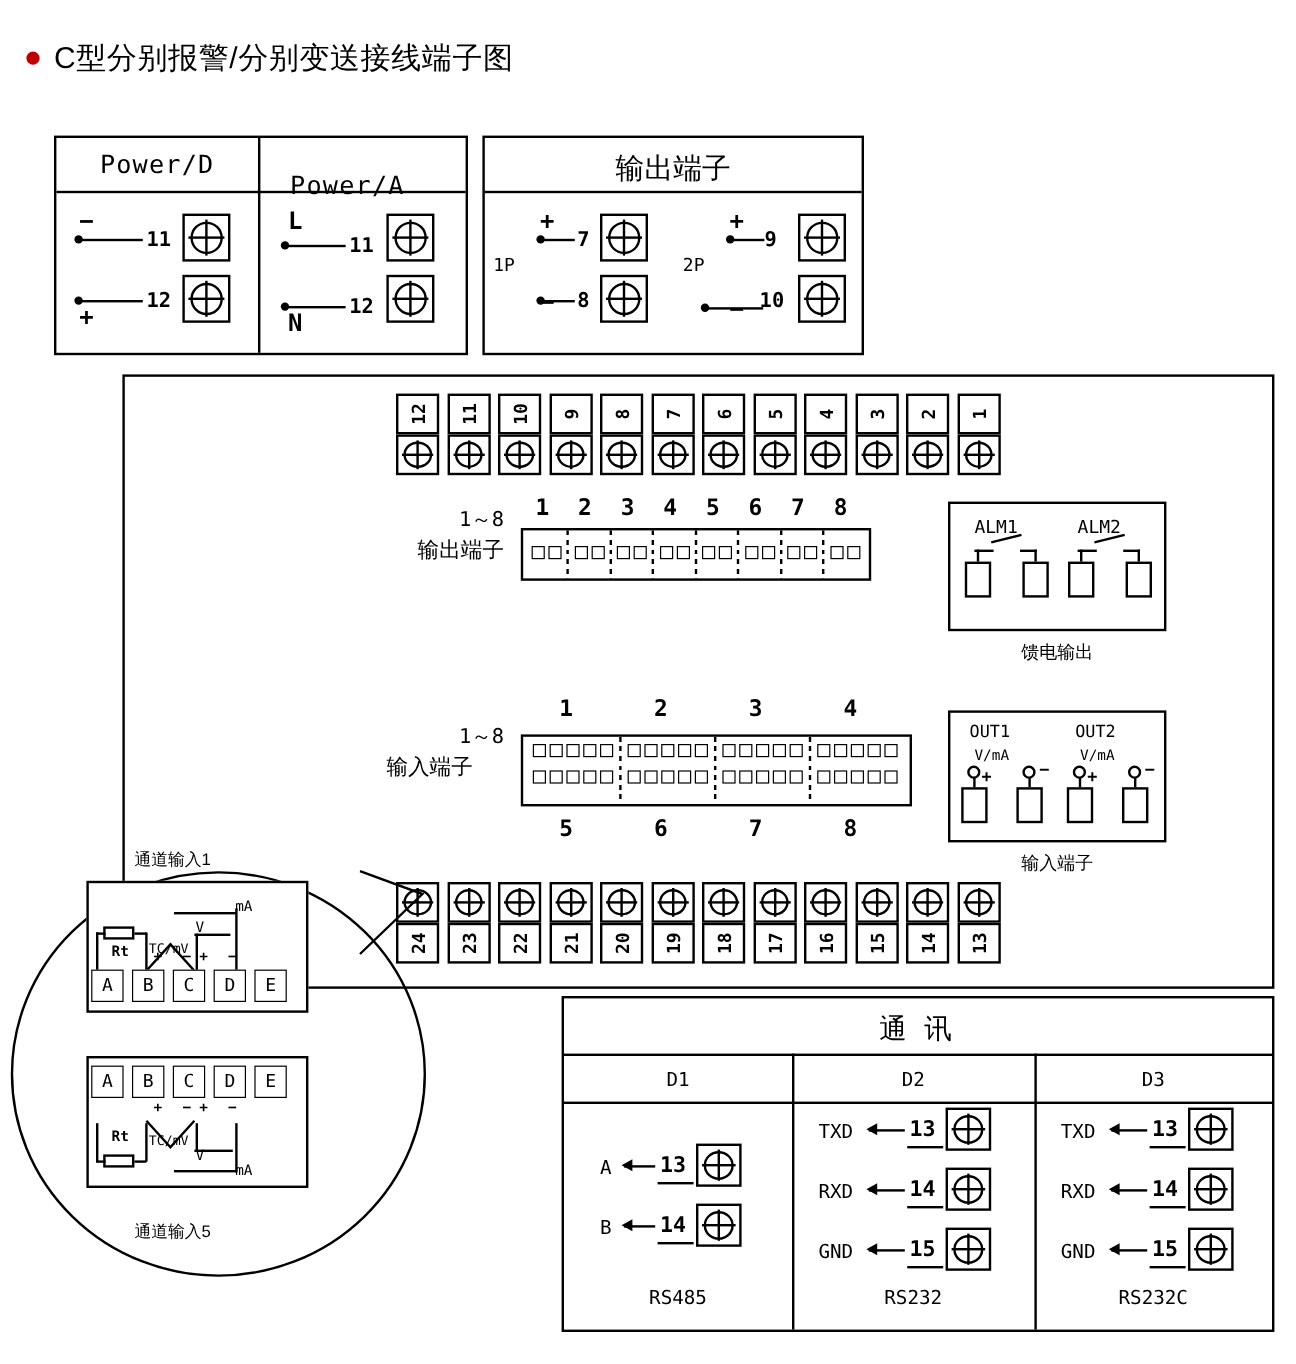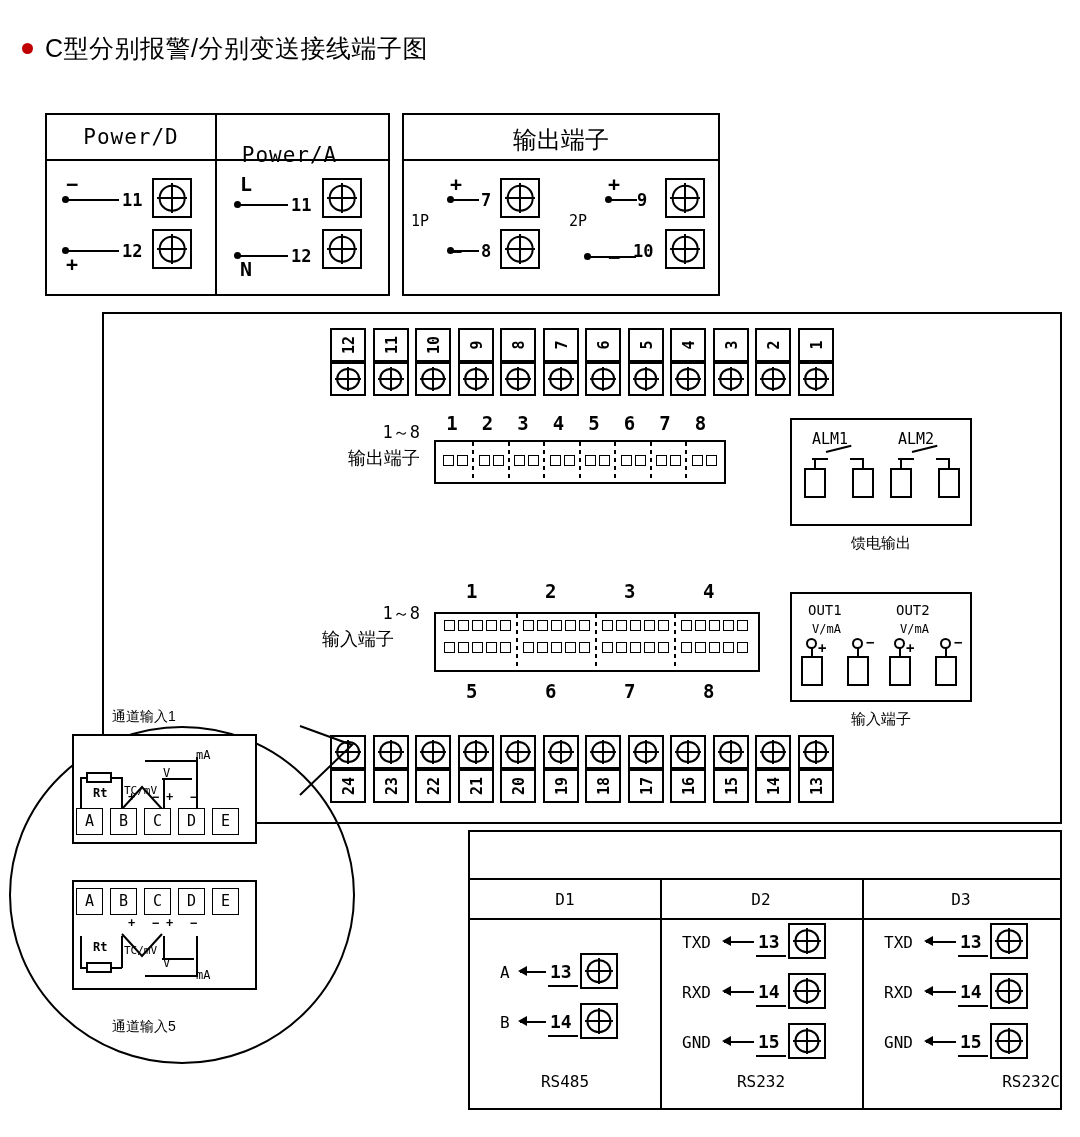--- a/index.html
+++ b/index.html
@@ -465,26 +465,27 @@
 <div class="vline" style="left:163px;top:936px;height:24px;"></div>
 <div class="hline" style="left:145px;top:975px;width:52px;"></div>
 <div class="vline" style="left:196px;top:936px;height:41px;"></div>
 <div class="abs cnlbl" style="left:112px;top:1018px;font-size:14px;">通道输入5</div>
 
 <div class="box" style="left:468px;top:830px;width:594px;height:280px;">
   <div class="hline" style="left:0;top:46px;width:590px;"></div>
   <div class="hline" style="left:0;top:86px;width:590px;"></div>
   <div class="vline" style="left:190px;top:46px;height:230px;"></div>
   <div class="vline" style="left:392px;top:46px;height:230px;"></div>
+  <div class="cn abs" style="left:0;top:10px;width:590px;font-size:23px;letter-spacing:4px;">通 讯</div>
   <div class="abs lbl" style="left:0;top:58px;width:190px;text-align:center;font-size:16px;">D1</div>
   <div class="abs lbl" style="left:190px;top:58px;width:202px;text-align:center;font-size:16px;">D2</div>
   <div class="abs lbl" style="left:392px;top:58px;width:198px;text-align:center;font-size:16px;">D3</div>
   <div class="abs lbl" style="left:0;top:240px;width:190px;text-align:center;font-size:16px;">RS485</div>
   <div class="abs lbl" style="left:190px;top:240px;width:202px;text-align:center;font-size:16px;">RS232</div>
-  <div class="abs lbl" style="left:392px;top:240px;width:198px;text-align:right;font-size:16px;">RS232C</div>
+  <div class="abs lbl" style="left:392px;top:240px;width:198px;text-align:center;font-size:16px;">RS232C</div>
 </div>
 <div id="comm-rows">
     <div class="abs lbl" style="left: 500px; top: 963px; font-size: 16px;">A</div>
     <div class="hline" style="left: 520px; top: 971px; width: 26px;"></div>
     <div class="abs" style="left: 518px; top: 966px; width: 0px; height: 0px; border-top: 5px solid transparent; border-bottom: 5px solid transparent; border-right: 9px solid rgb(0, 0, 0);"></div>
     <div class="abs numbold" style="left: 550px; top: 961px; font-size: 18px;">13</div>
     <div class="hline" style="left: 548px; top: 985px; width: 30px;"></div>
     <div class="screw" style="position: absolute; left: 580px; top: 953px; width: 38px; height: 36px;">
       <div class="screwcirc"></div>
     </div>

